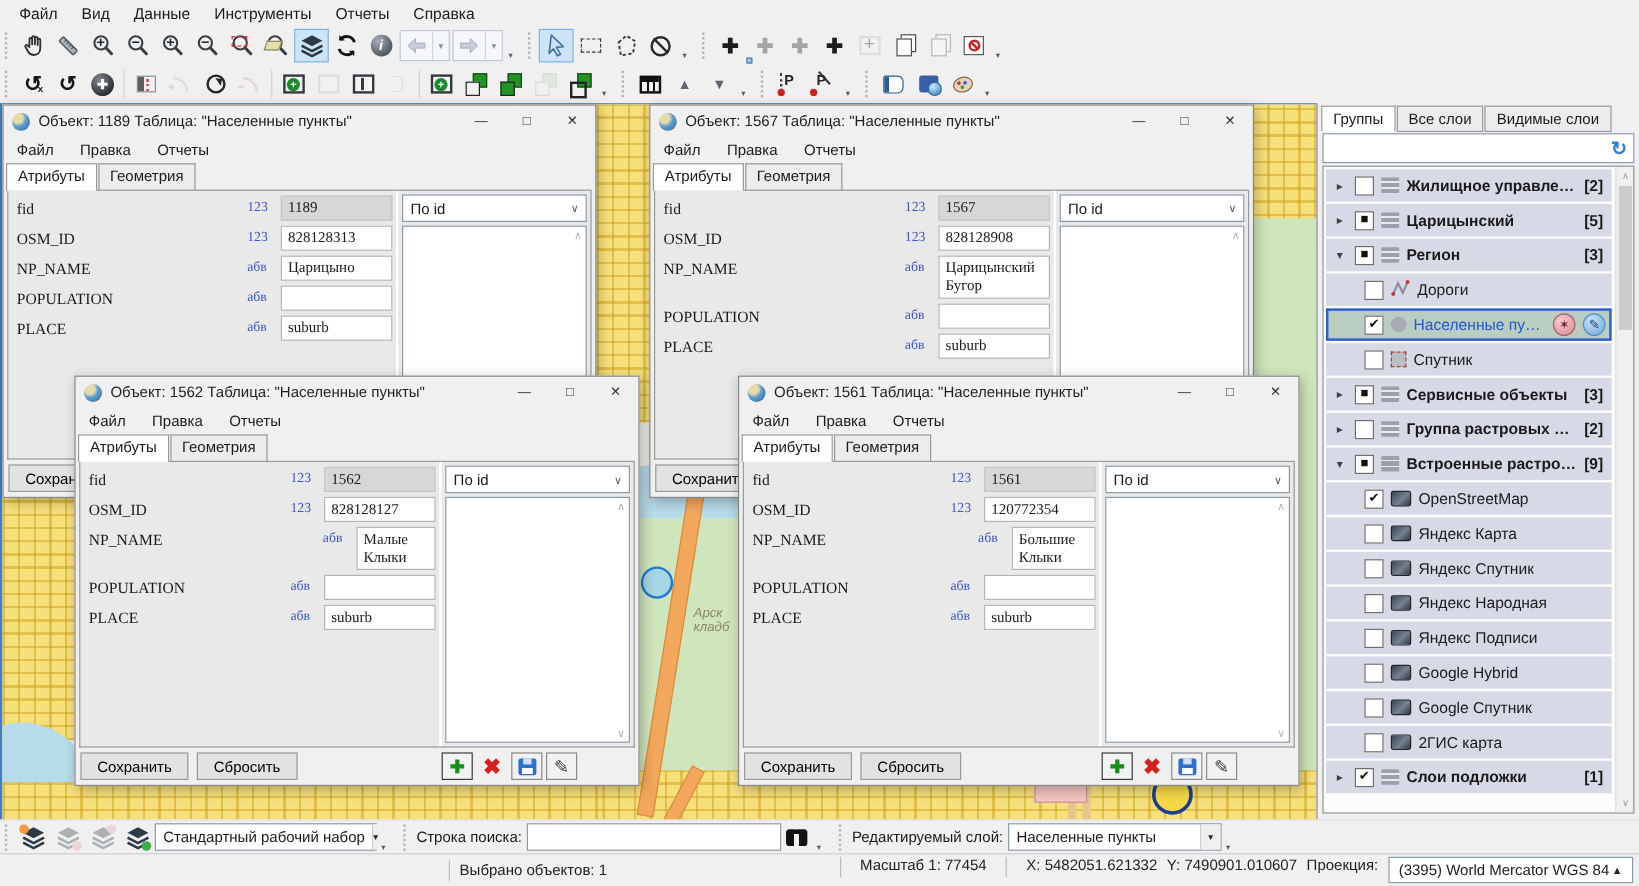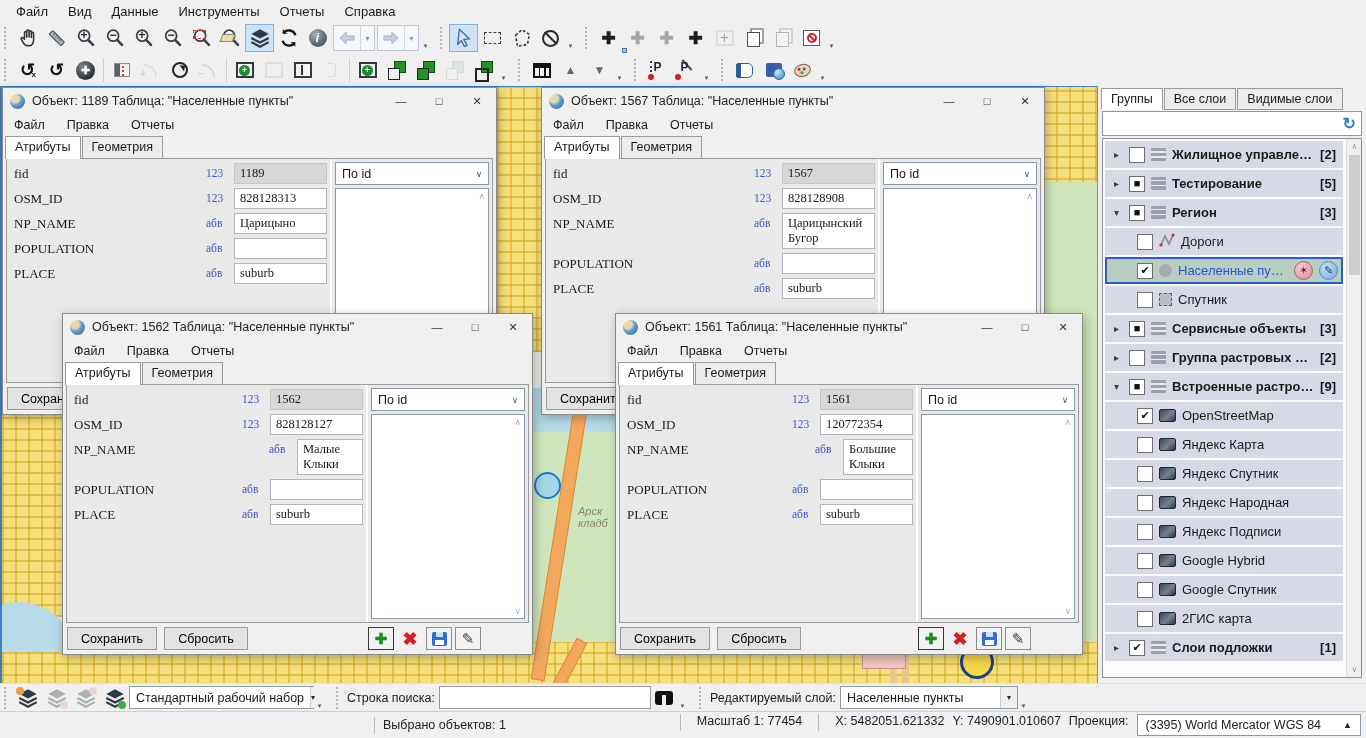--- a/index.html
+++ b/index.html
@@ -166,21 +166,21 @@
   .bcombo .txt { padding:0 6px; white-space:nowrap; }
   .bcombo .da { width:17px; height:21px; border-left:1px solid #c9ced4; background:#efefef; display:flex; align-items:center; justify-content:center; font-size:8px; color:#222; }
   .blabel { font-size:12.5px; padding:0 4px 0 2px; white-space:nowrap; }
   .binput { width:212px; height:23px; border:1px solid #999; background:#fff; font-size:12.5px; padding:0 5px; outline:none; font-family:inherit; }
   .binoc { width:18px; height:14px; margin:0 4px; background:linear-gradient(90deg,#111 0 7px,transparent 7px 11px,#111 11px 18px),linear-gradient(#111 0 4px,transparent 4px) center top/16px 5px no-repeat; border-radius:3px; }
 
   
   .statusbar { position:absolute; left:0; bottom:0; width:1366px; height:27px; background:#f0f0f0; border-top:1px solid #cfcfcf; display:flex; align-items:center; font-size:12.5px; color:#222; }
   .vsep { width:1px; height:17px; background:#b9b9b9; margin:0 8px; }
   .sb-right { margin-left:auto; display:flex; align-items:flex-start; gap:8px; padding-right:5px; }
-  .proj-combo { height:22px; background:#fff; border:1px solid #8a99a8; display:flex; align-items:center; gap:22px; padding:0 8px; }
+  .proj-combo { height:22px; background:#fff; border:1px solid #8a99a8; display:flex; align-items:center; gap:2px; padding:0 8px; }
   .proj-combo .ua { font-size:9px; color:#222; }
 </style>
 </head>
 <body>
 
 <svg width="0" height="0" style="position:absolute">
 <defs>
   <symbol id="i-hand" viewBox="0 0 24 24">
         <path d="M8.2 12V6.2a1.25 1.25 0 0 1 2.5 0V10.8M10.7 10.8V4.6a1.25 1.25 0 0 1 2.5 0v6.2M13.2 10.8V5.4a1.25 1.25 0 0 1 2.5 0v6M15.7 11.4V7a1.2 1.2 0 0 1 2.4 0v7.2c0 3.9-2.4 6.3-5.8 6.3-2.6 0-3.9-.8-5.2-3l-2.5-4.2c-.7-1.2.9-2.4 1.9-1.5l1.7 1.6" fill="none" stroke="#2e3338" stroke-width="1.7" stroke-linecap="round" stroke-linejoin="round"></path>
       </symbol>
@@ -800,21 +800,21 @@
             <span class="texp">▸</span>
             <span class="tcb"></span>
             <span class="tico group"></span>
             <span class="tlabel b">Жилищное управление</span>
             <span class="tcount">[2]</span>
           </div>
         <div class="trow">
             <span class="texp">▸</span>
             <span class="tcb">■</span>
             <span class="tico group"></span>
-            <span class="tlabel b">Тестирование</span>
+            <span class="tlabel b">Царицынский</span>
             <span class="tcount">[5]</span>
           </div>
         <div class="trow">
             <span class="texp">▾</span>
             <span class="tcb">■</span>
             <span class="tico group"></span>
             <span class="tlabel b">Регион</span>
             <span class="tcount">[3]</span>
           </div>
         <div class="trow">

